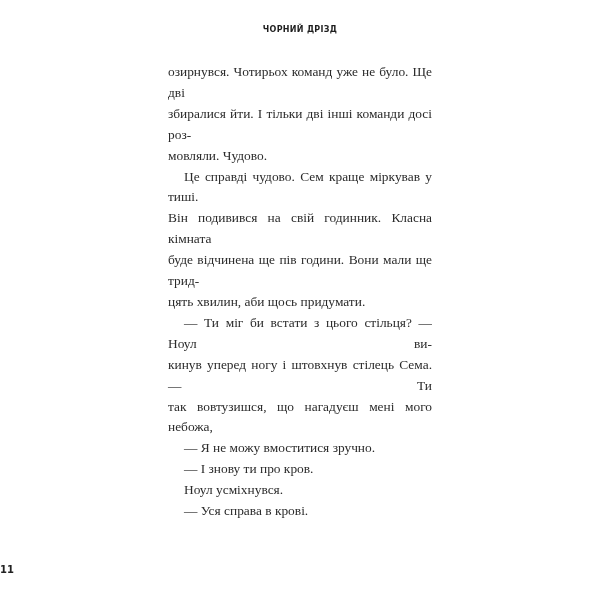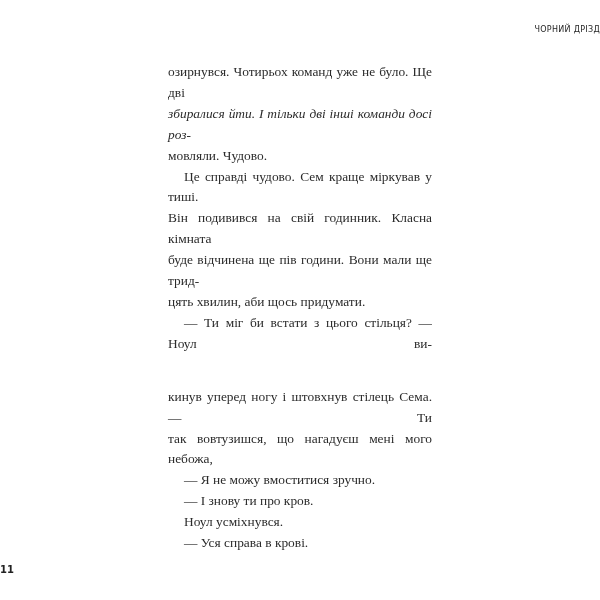--- a/index.html
+++ b/index.html
@@ -19,23 +19,23 @@
       position: absolute;
       left: 0; top: 0;
       width: 600px; height: 600px;
       background: #ffffff;
     }
     .running-head {
       position: absolute;
       top: 25px;
       left: 0;
       width: 600px;
-      text-align: right;
+      text-align: center;
       font-family: "DejaVu Sans", "Liberation Sans", sans-serif;
-      font-weight: normal;
+      font-weight: bold;
       font-size: 8px;
       letter-spacing: 0.3px;
       color: #1e1e1e;
     }
     .body-text {
       position: absolute;
       top: 62px;
       left: 168px;
       width: 264px;
       font-family: "Liberation Serif", "DejaVu Serif", serif;
@@ -72,32 +72,32 @@
   </style>
 </head>
 <body>
 
 <div class="page">
   <div class="running-head">ЧОРНИЙ ДРІЗД</div>
 
   <div class="body-text" id="body-text">
       <p>
         <span class="line" style="text-indent: 0px;">озирнувся. Чотирьох команд уже не було. Ще дві</span>
-        <span class="line" style="text-indent: 0px; font-style: italic;">збиралися йти. І тільки дві інші команди досі роз-</span>
+        <span class="line" style="text-indent: 0px;">збиралися йти. І тільки дві інші команди досі роз-</span>
         <span class="line last" style="text-indent: 0px;">мовляли. Чудово.</span>
       </p>
       <p>
         <span class="line">Це справді чудово. Сем краще міркував у тиші.</span>
         <span class="line" style="text-indent: 0px;">Він подивився на свій годинник. Класна кімната</span>
         <span class="line" style="text-indent: 0px;">буде відчинена ще пів години. Вони мали ще трид-</span>
         <span class="line last" style="text-indent: 0px;">цять хвилин, аби щось придумати.</span>
       </p>
       <p>
         <span class="line">— Ти міг би встати з цього стільця? — Ноул ви-</span>
-        <span class="line" style="text-indent: 0px; margin-top: 32px;">кинув уперед ногу і штовхнув стілець Сема. — Ти</span>
+        <span class="line" style="text-indent: 0px;">кинув уперед ногу і штовхнув стілець Сема. — Ти</span>
         <span class="line" style="text-indent: 0px;">так вовтузишся, що нагадуєш мені мого небожа,</span>
       </p>
       <p>
         <span class="line last">— Я не можу вмоститися зручно.</span>
       </p>
       <p>
         <span class="line last">— І знову ти про кров.</span>
       </p>
       <p>
         <span class="line last">Ноул усміхнувся.</span>

